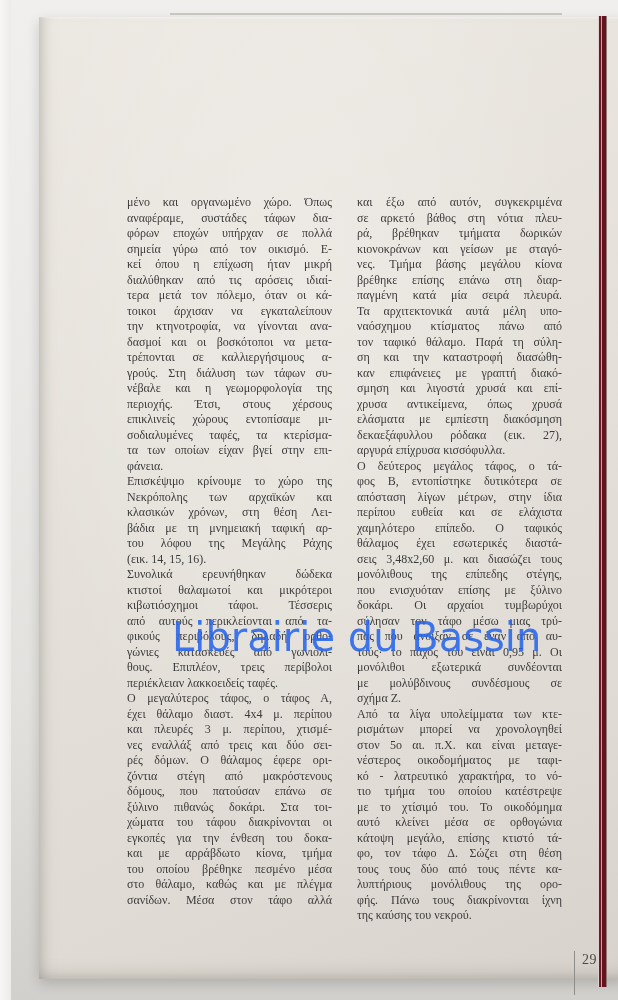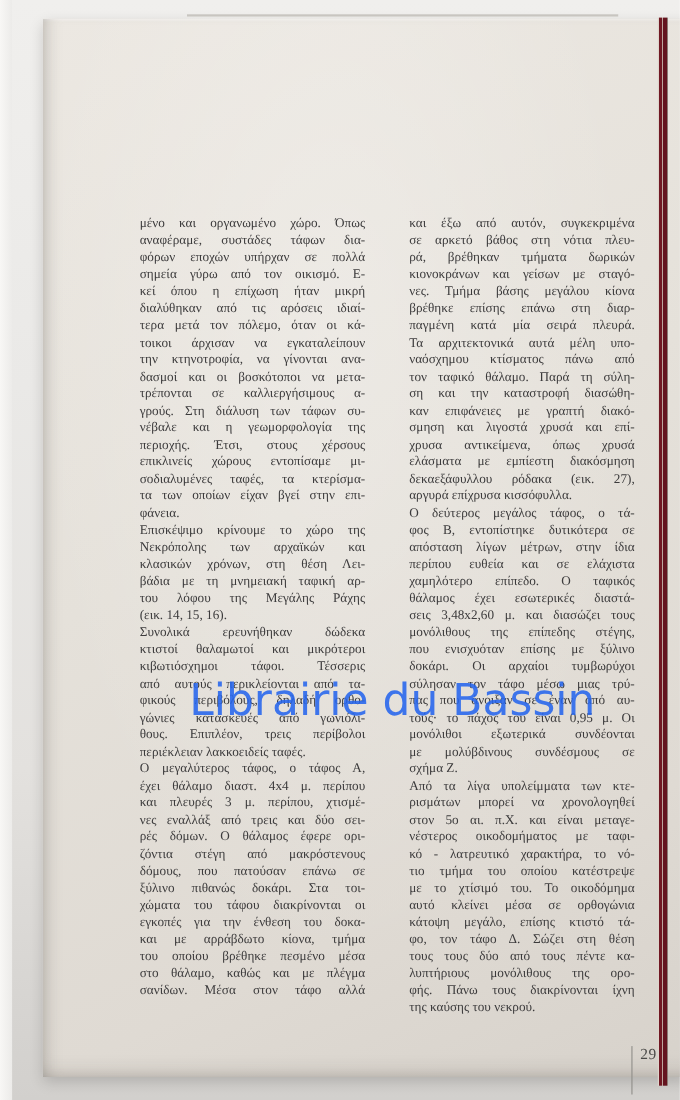--- a/index.html
+++ b/index.html
@@ -26,21 +26,21 @@
       inset 0 -14px 18px -14px rgba(80,75,70,.35),
       inset 0 3px 3px -2px rgba(255,255,255,.65),
       0 5px 12px rgba(0,0,0,.16);
     margin-left: 28px;
   }
   .col{
     position:absolute;top:178px;width:205px;
     color:#3c3b3c;font-size:12px;line-height:15.5px;
   }
   #col-left{left:88px;}
-  #col-right{left:333px;}
+  #col-right{left:318px;}
   .line{
     height:15.5px;white-space:nowrap;
     text-align:justify;text-align-last:justify;
   }
   .line.end{text-align-last:left;}
   .watermark{
     position:absolute;left:132px;top:614px;
     font-family:"DejaVu Sans",sans-serif;
     font-size:40px;font-weight:400;letter-spacing:0;
     color:#2565ee;opacity:.87;white-space:nowrap;

